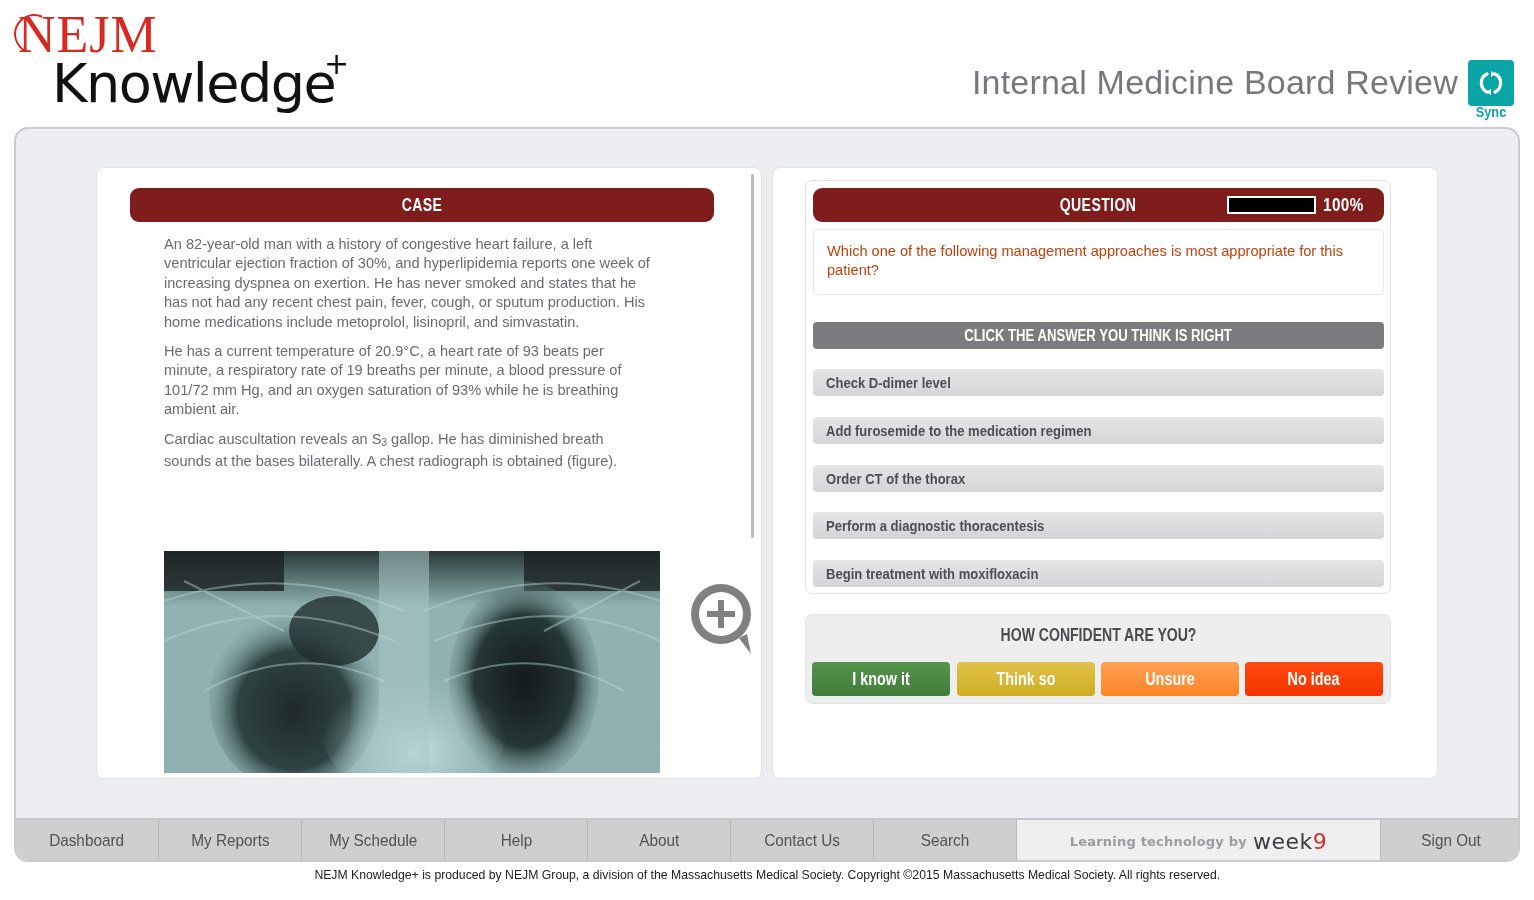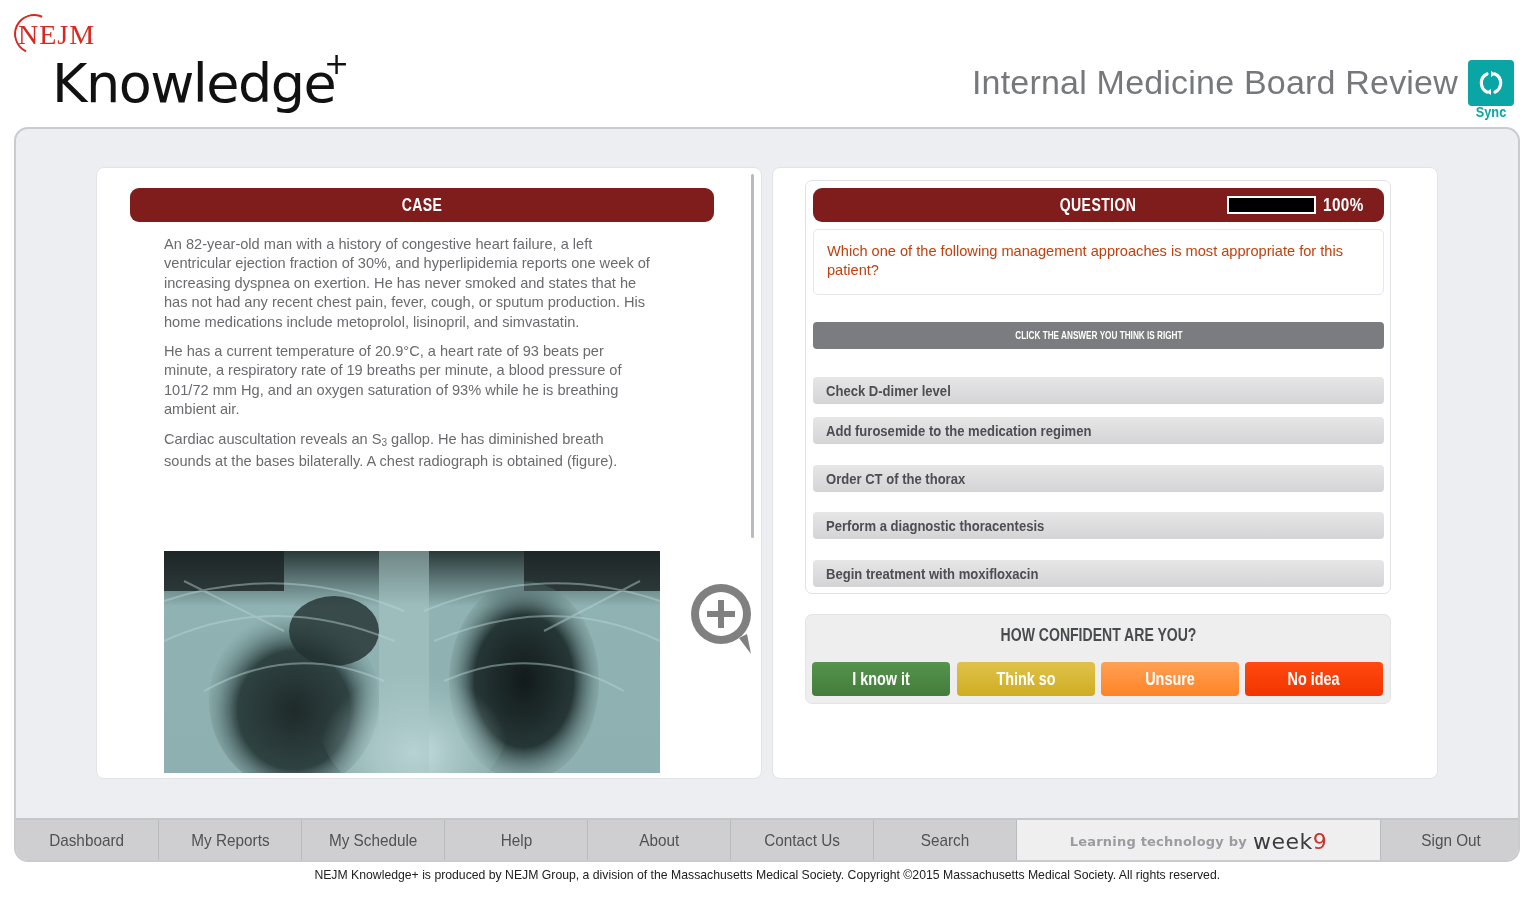--- a/index.html
+++ b/index.html
@@ -1,21 +1,21 @@
 <!DOCTYPE html>
 <html><head>
 <meta charset="utf-8">
 <style>
   * { box-sizing: border-box; margin: 0; padding: 0; }
   html, body { width: 1534px; height: 900px; background: #ffffff; overflow: hidden; }
   body { position: relative; font-family: "Liberation Sans", sans-serif; color: #555; }
 
   
   .logo { position: absolute; left: 18px; top: 10px; width: 340px; height: 110px; }
-  .logo-nejm { position: absolute; left: 0; top: 0; font-family: "Liberation Serif", serif; font-size: 28px; color: #d8281f; letter-spacing: 1px; line-height: 50px; }
+  .logo-nejm { position: absolute; left: 0; top: 0; font-family: "Liberation Serif", serif; font-size: 52px; color: #d8281f; letter-spacing: 1px; line-height: 50px; }
   .logo-nejm .ring { position: absolute; left: -4px; top: 4px; width: 40px; height: 40px; border: 2px solid #d8281f; border-radius: 50%; border-right-color: transparent; border-bottom-color: transparent; transform: rotate(-20deg); }
   .logo-knowledge { position: absolute; left: 34px; top: 42px; font-family: "DejaVu Sans", sans-serif; font-size: 54px; color: #111; letter-spacing: -1.5px; line-height: 64px; }
   .logo-plus { position: absolute; left: 306px; top: 38px; font-family: "DejaVu Sans", sans-serif; font-size: 30px; color: #111; line-height: 32px; }
 
   .app-title { position: absolute; right: 76px; top: 60px; font-family: "Liberation Sans", sans-serif; font-size: 34px; color: #77787b; line-height: 44px; letter-spacing: 0.2px; }
   .sync-btn { position: absolute; left: 1468px; top: 60px; width: 46px; height: 46px; background: #0aa6a6; border-radius: 4px; display: flex; align-items: center; justify-content: center; cursor: pointer; }
   .sync-label { position: absolute; left: 1468px; top: 103px; width: 46px; text-align: center; font-family: "Liberation Sans", sans-serif; font-weight: bold; font-size: 15px; color: #0aa6a6; transform: scaleX(0.85); }
 
   
   .shell { position: absolute; left: 14px; top: 127px; width: 1506px; height: 735px; background: #eceef2; border: 2px solid #c9cbcf; border-radius: 14px; overflow: hidden; }
@@ -40,21 +40,21 @@
 
   
   .q-frame { position: absolute; left: 32px; top: 12px; width: 586px; height: 414px; border: 1px solid #dfe1e4; border-radius: 7px; background: #fff; }
   .q-header { position: absolute; left: 7px; top: 7px; width: 571px; }
   .q-header .bar-teal { position: relative; }
   .q-progress { position: absolute; left: 414px; top: 8px; width: 89px; height: 18px; background: #000; border: 2px solid #fff; }
   .q-percent { position: absolute; left: 510px; top: 0; height: 34px; line-height: 34px; font-family: "Liberation Sans", sans-serif; font-weight: bold; font-size: 18px; color: #fff; transform: scaleX(0.85); transform-origin: left center; }
 
   .q-text-box { position: absolute; left: 7px; top: 48px; width: 571px; height: 66px; border: 1px solid #e5e7ea; border-radius: 5px; padding: 12px 13px; font-family: "Liberation Sans", sans-serif; font-size: 14.6px; line-height: 19.4px; color: #c2410c; }
 
-  .instruction { position: absolute; left: 7px; top: 141px; width: 571px; height: 27px; background: #7b7c7f; border-radius: 4px; display: flex; align-items: center; justify-content: center; color: #fff; font-family: "Liberation Sans", sans-serif; font-weight: bold; font-size: 10px; }
+  .instruction { position: absolute; left: 7px; top: 141px; width: 571px; height: 27px; background: #7b7c7f; border-radius: 4px; display: flex; align-items: center; justify-content: center; color: #fff; font-family: "Liberation Sans", sans-serif; font-weight: bold; font-size: 16px; }
   .instruction span { display: inline-block; transform: scaleX(0.82); }
 
   .answer { position: absolute; left: 7px; width: 571px; height: 27px; border-radius: 4px; background: linear-gradient(#e6e6e7, #d4d4d6); padding-left: 13px; display: flex; align-items: center; color: #4d4e51; font-family: "Liberation Sans", sans-serif; font-weight: bold; font-size: 14.5px; cursor: pointer; }
   .answer span { display: inline-block; transform: scaleX(0.9); transform-origin: left center; white-space: nowrap; }
 
   .conf-box { position: absolute; left: 32px; top: 446px; width: 586px; height: 90px; background: #eeeeef; border: 1px solid #e3e4e6; border-radius: 7px; }
   .conf-title { position: absolute; left: 0; top: 10px; width: 100%; text-align: center; font-family: "Liberation Sans", sans-serif; font-weight: bold; font-size: 18px; color: #4a4b4e; }
   .conf-title span { display: inline-block; transform: scaleX(0.78); }
   .conf-btn { position: absolute; top: 47px; width: 138px; height: 34px; border-radius: 4px; display: flex; align-items: center; justify-content: center; color: #fff; font-family: "Liberation Sans", sans-serif; font-weight: bold; font-size: 18px; cursor: pointer; }
   .conf-btn span { display: inline-block; transform: scaleX(0.8); }
@@ -176,21 +176,21 @@
           <div class="q-percent">100%</div>
         </div>
       </div>
 
       <div class="q-text-box">Which one of the following management approaches is most appropriate for this patient?</div>
 
       <div class="instruction">
         <span>CLICK THE ANSWER YOU THINK IS RIGHT</span>
       </div>
 
-      <div class="answer" style="top:188px;margin-top:8px;">
+      <div class="answer" style="top:188px;">
         <span>Check D-dimer level</span>
       </div>
       <div class="answer" style="top:236px;">
         <span>Add furosemide to the medication regimen</span>
       </div>
       <div class="answer" style="top:284px;">
         <span>Order CT of the thorax</span>
       </div>
       <div class="answer" style="top:331px;">
         <span>Perform a diagnostic thoracentesis</span>

